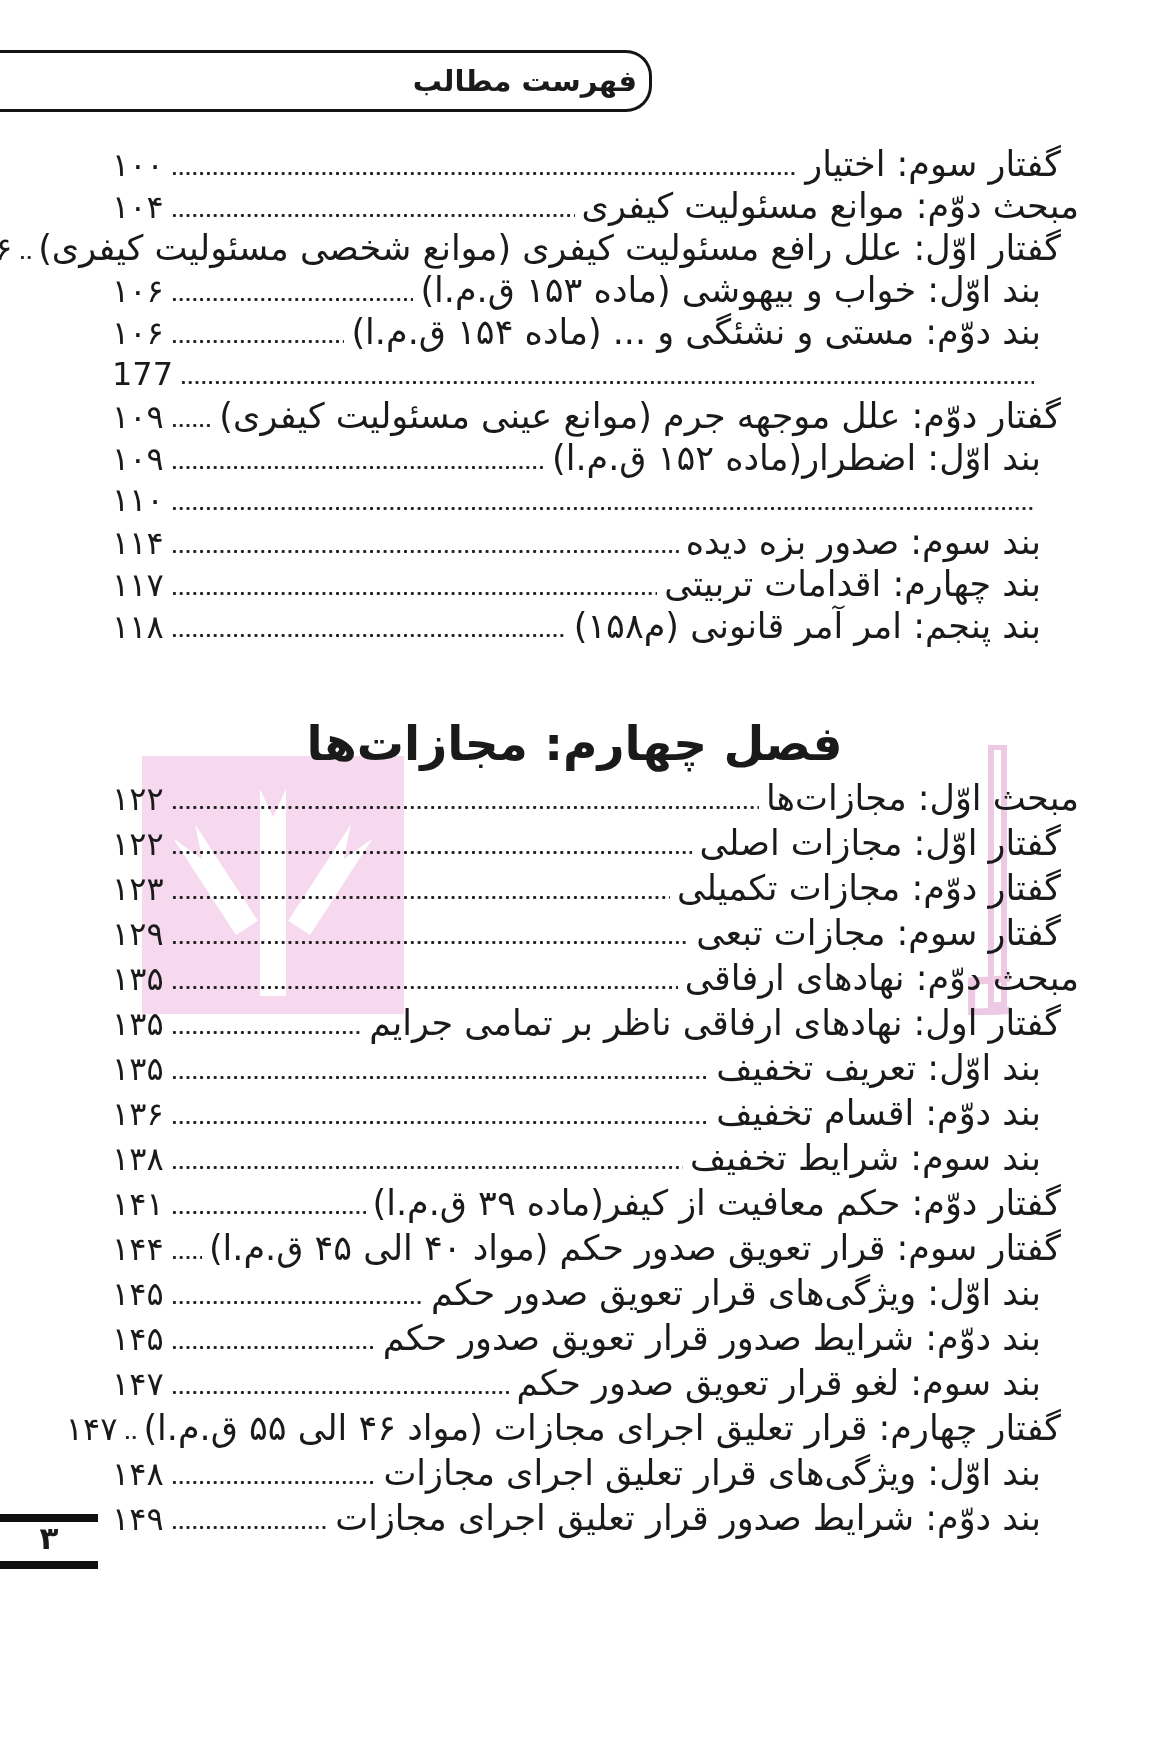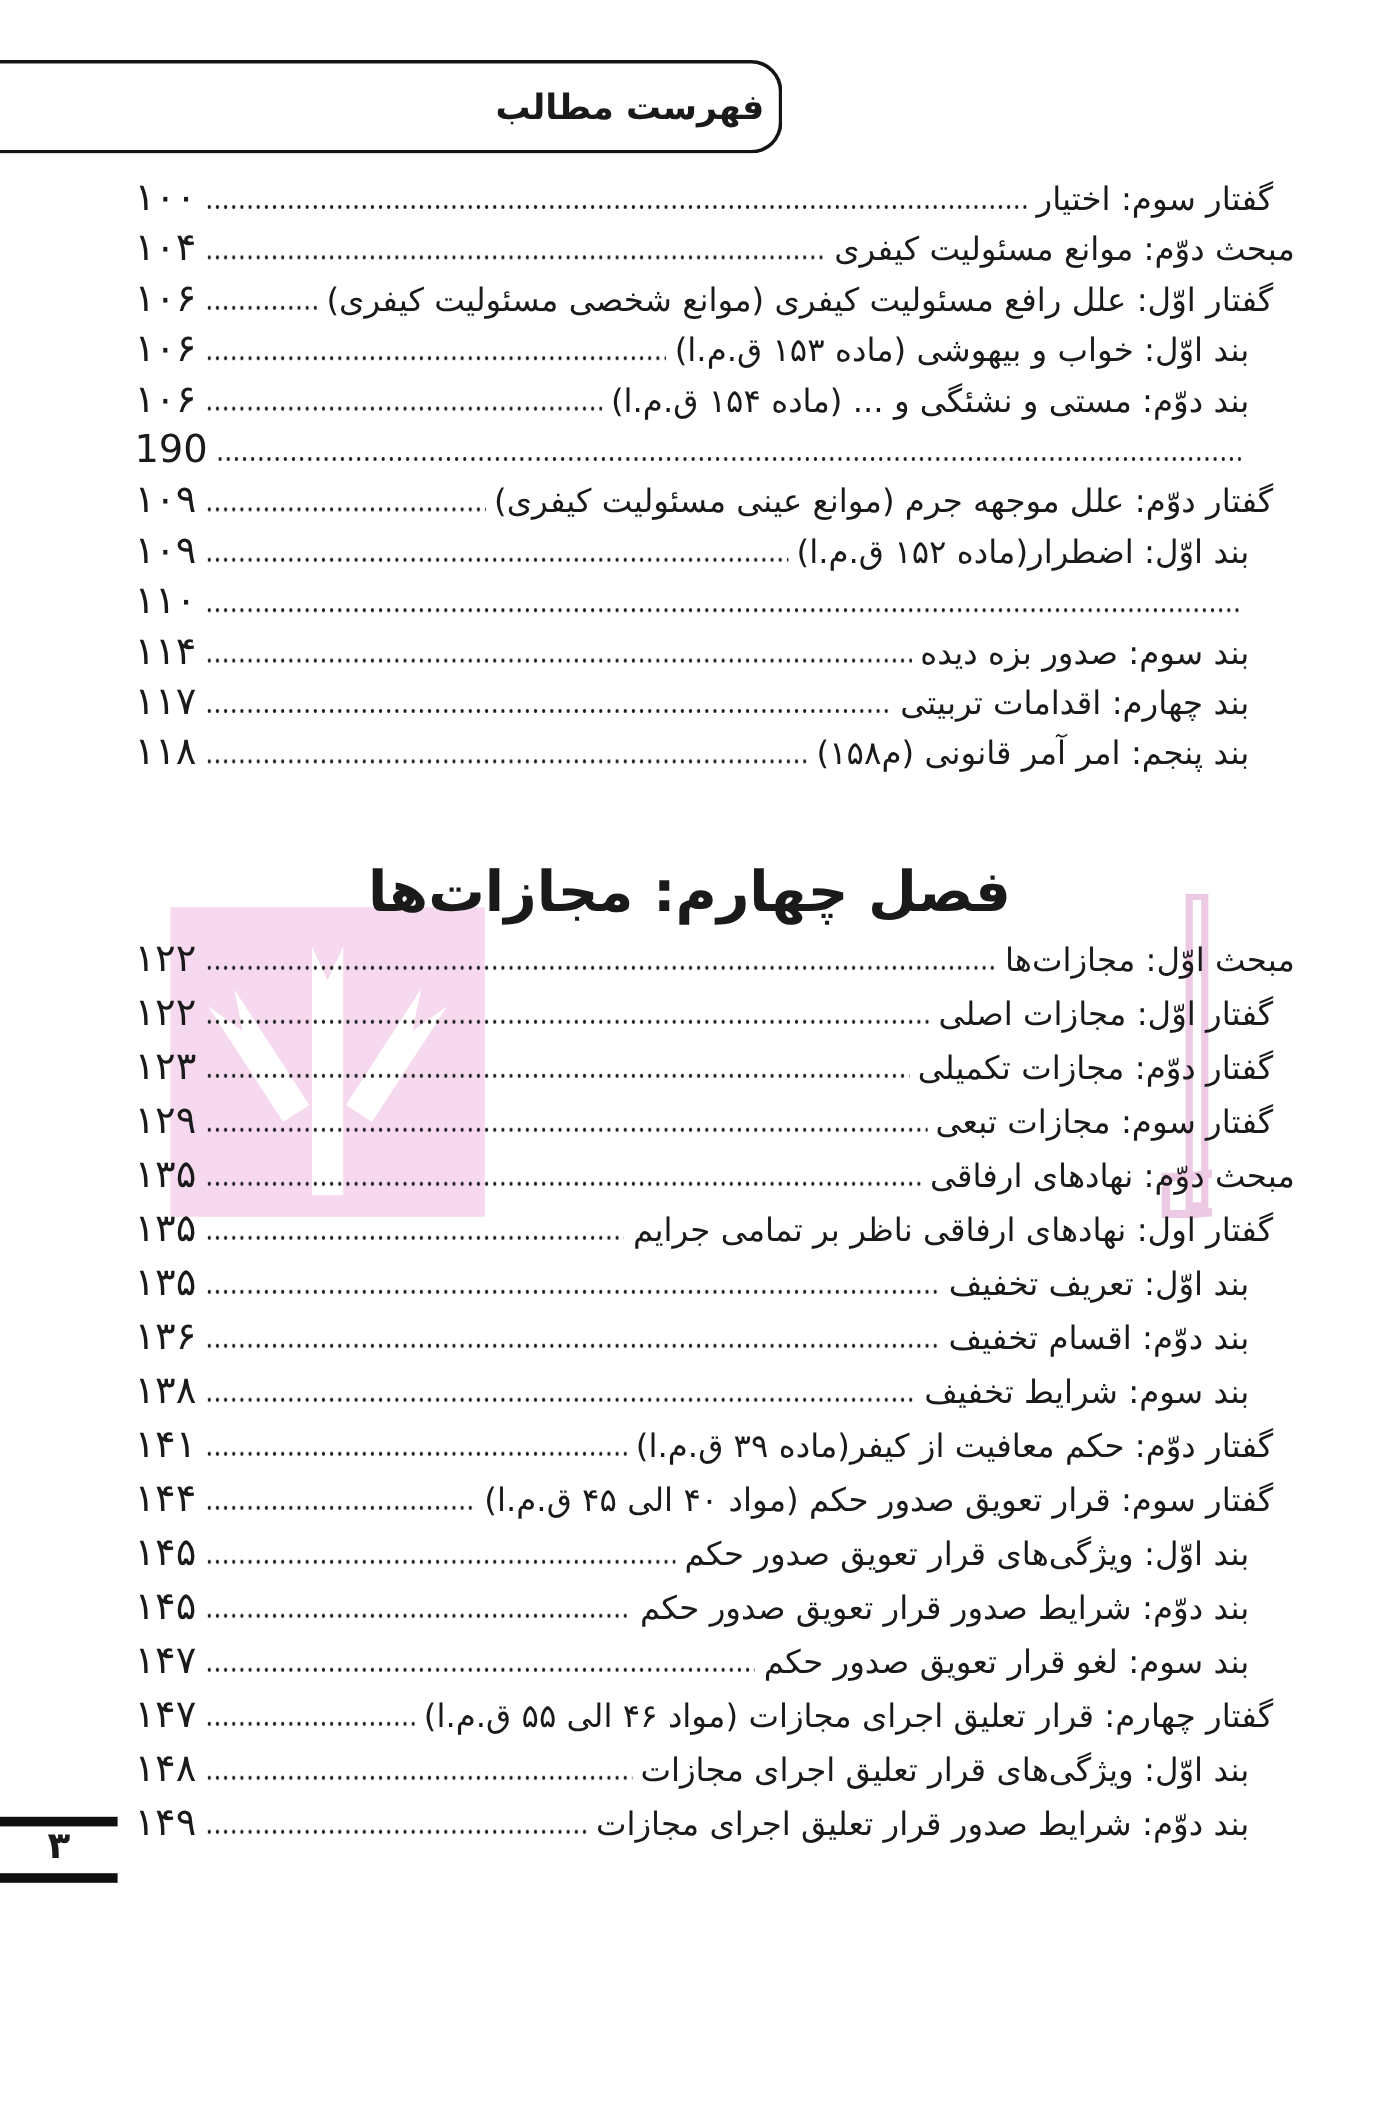--- a/index.html
+++ b/index.html
@@ -7,40 +7,40 @@
     width:1149px;height:1757px;position:relative;background:#ffffff;
     font-family:"DejaVu Sans",sans-serif;color:#1a1a1a;overflow:hidden;
   }
   
   .watermark{position:absolute;left:140px;top:745px;z-index:0;}
   .wm-text{font-family:"DejaVu Sans",sans-serif;font-weight:bold;font-size:250px;}
   
   .content{position:absolute;inset:0;z-index:2;}
   
   .header-band{
-    position:absolute;top:50px;left:0;width:652px;height:78px;box-sizing:border-box;
+    position:absolute;top:50px;left:0;width:652px;height:62px;box-sizing:border-box;
     border:3.5px solid #141414;border-left:none;border-radius:0 26px 26px 0;
     display:flex;align-items:center;justify-content:flex-end;background:transparent;
   }
   .header-title{direction:rtl;font-weight:bold;font-size:29px;padding-left:4px;padding-right:12px;white-space:nowrap;}
   
   .chapter-heading{
     position:absolute;top:716px;left:0;width:100%;text-align:center;
     direction:rtl;font-weight:bold;font-size:47px;letter-spacing:-1px;
   }
   
   .toc-list{position:absolute;left:112px;right:70px;direction:rtl;}
   #toc-before{top:143px;}
   #toc-after{top:776px;}
   .toc-row{display:flex;align-items:baseline;}
   #toc-before .toc-row{height:42px;line-height:42px;}
   #toc-after  .toc-row{height:45px;line-height:45px;}
   .toc-row.lvl-1{padding-right:18px;}
   .toc-row.lvl-2{padding-right:38px;}
-  .toc-title{font-size:27px;white-space:nowrap;}
+  .toc-title{font-size:35px;white-space:nowrap;}
   .toc-page{font-size:32px;white-space:nowrap;}
   .toc-leader{
     flex:1 1 auto;min-width:12px;height:5px;margin:0 7px;
     background-image:radial-gradient(circle,#1c1c1c 1.35px,transparent 1.6px);
     background-size:6.8px 5px;background-repeat:repeat-x;background-position:0 100%;
   }
   
   .footer-bar{position:absolute;left:0;width:98px;height:8px;background:#101010;}
   #footer-bar-top{top:1514px;}
   #footer-bar-bottom{top:1561px;}
@@ -87,21 +87,21 @@
         <span class="toc-leader"></span>
         <span class="toc-page">۱۰۶</span>
       </div>
       <div class="toc-row lvl-2">
         <span class="toc-title">بند دوّم: مستی و نشئگی و ... (ماده ۱۵۴ ق.م.ا)</span>
         <span class="toc-leader"></span>
         <span class="toc-page">۱۰۶</span>
       </div>
       <div class="toc-row lvl-2">
         <span class="toc-leader"></span>
-        <span class="toc-page">190</span>
+        <span class="toc-page">177</span>
       </div>
       <div class="toc-row lvl-1">
         <span class="toc-title">گفتار دوّم: علل موجهه جرم (موانع عینی مسئولیت کیفری)</span>
         <span class="toc-leader"></span>
         <span class="toc-page">۱۰۹</span>
       </div>
       <div class="toc-row lvl-2">
         <span class="toc-title">بند اوّل: اضطرار(ماده ۱۵۲ ق.م.ا)</span>
         <span class="toc-leader"></span>
         <span class="toc-page">۱۰۹</span>

